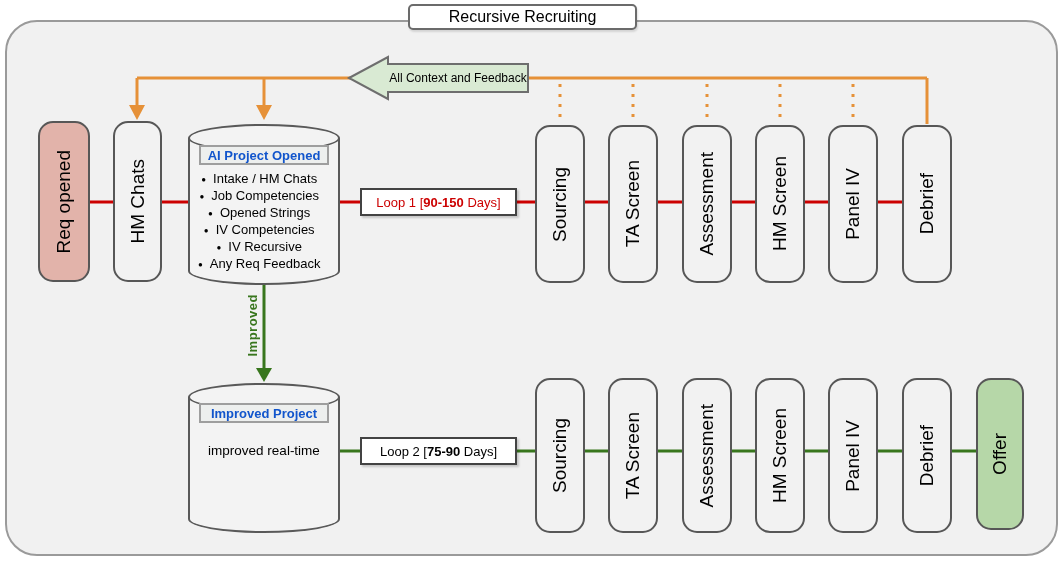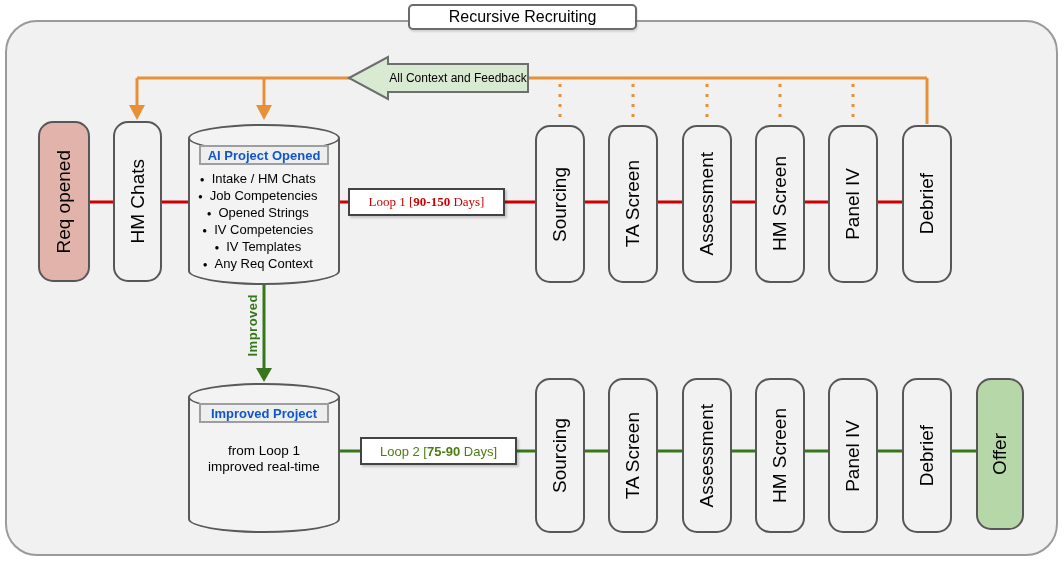--- a/index.html
+++ b/index.html
@@ -30,21 +30,21 @@
               font-size:13px;font-weight:bold;color:#1155cc;white-space:nowrap;}
   .bullets{position:absolute;left:10px;top:47px;font-size:13px;line-height:16px;}
   .bullet-item{white-space:nowrap;text-align:center;}
   .bullet-item::before{content:"●";font-size:8px;vertical-align:1px;margin-right:7px;}
   .ul{}
   .cyl-par{position:absolute;left:0;right:0;top:60px;text-align:center;font-size:13.5px;line-height:16px;}
   .loopbox{width:157px;height:28px;background:#ffffff;border:2px solid #434343;z-index:3;
            display:flex;align-items:center;justify-content:center;font-size:13px;white-space:pre;
            box-shadow:2px 2px 2px rgba(0,0,0,0.18);}
   .loop1-text{color:#cc0000;}
-  .loop2-text{color:#4d7c0f;}
+  .loop2-text{color:#000000;}
   .feedback-label{left:388px;top:64px;width:140px;height:28px;display:flex;align-items:center;
                   justify-content:center;font-size:12px;z-index:3;}
   .improved-label{left:242px;top:290px;width:20px;height:70px;display:flex;align-items:center;
                   justify-content:center;z-index:3;}
   .improved-label .vtext{font-size:13px;font-weight:bold;color:#38761d;letter-spacing:0.5px;}
   b{font-weight:bold;}
 </style>
 </head>
 <body>
 
@@ -98,45 +98,44 @@
     <div class="ctop"></div>
     <div class="content">
       <div class="cyl-header" style="top:21px;">
         <span>AI Project Opened</span>
       </div>
       <div class="bullets">
         <div class="bullet-item">Intake / HM Chats</div>
         <div class="bullet-item">Job Competencies</div>
         <div class="bullet-item">Opened Strings</div>
         <div class="bullet-item">IV Competencies</div>
-        <div class="bullet-item">IV Templates</div>
-        <div class="bullet-item"><span class="ul">Any</span><span> Req Context</span></div>
+        <div class="bullet-item">IV Recursive</div>
+        <div class="bullet-item"><span class="ul">Any</span><span> Req Feedback</span></div>
       </div>
     </div>
   </div>
 
   <div class="node improved-label">
     <span class="vtext">Improved</span>
   </div>
 
   <div class="cyl" style="left:188px;top:383px;width:152px;height:150px;">
     <div class="cbody"></div>
     <div class="ctop"></div>
     <div class="content">
       <div class="cyl-header" style="top:20px;">
         <span>Improved Project</span>
       </div>
       <div class="cyl-par">
-        <div>from Loop 1</div>
         <div>improved real-time</div>
       </div>
     </div>
   </div>
 
-  <div class="node loopbox" style="left:348px;top:188px;font-family:Liberation Serif, serif;">
+  <div class="node loopbox" style="left:360px;top:188px;">
     <span class="loop1-text"><span>Loop 1 [</span><b>90-150</b><span> Days]</span></span>
   </div>
 
   <div class="node loopbox" style="left:360px;top:437px;">
     <span class="loop2-text"><span>Loop 2 [</span><b>75-90</b><span> Days]</span></span>
   </div>
 
   <div class="node stage" style="left:535px;top:125px;height:158px;">
       <span class="vtext">Sourcing</span>
     </div>

